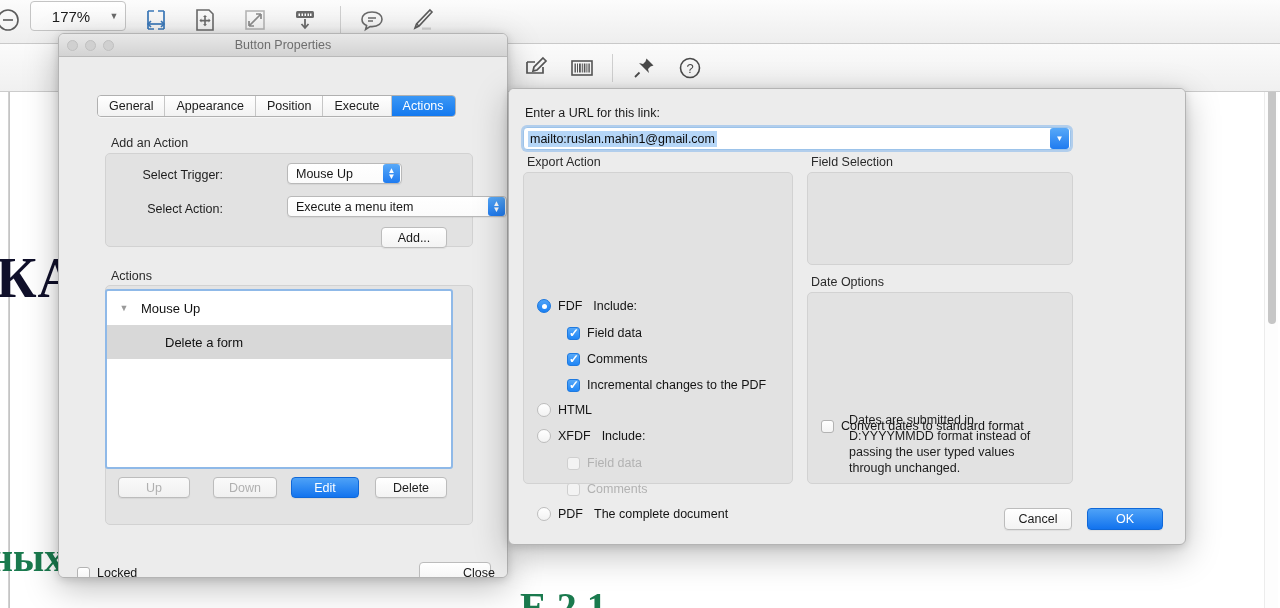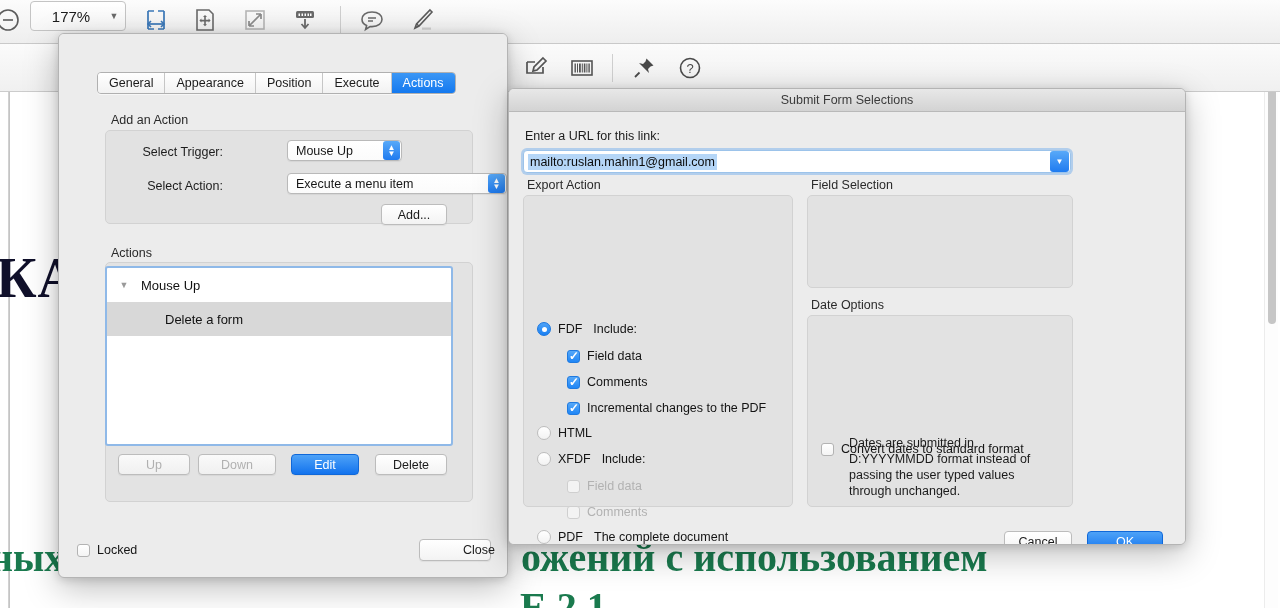--- a/index.html
+++ b/index.html
@@ -249,21 +249,20 @@
 
 <div id="root">
 
   <div class="pdf-page"></div>
   <div class="page-edge-left"></div>
 
   <div class="doc-line-black" style="left:-4px; top:246px; font-size:56px; letter-spacing:1px;">КА</div>
 
   <div class="doc-text" style="left:-10px; top:534px; font-size:40px;">ных</div>
 
-  <div class="doc-text" style="left:521px; top:534px; font-size:40px;">ожений с использованием</div>
 
   <div class="doc-text" style="left:520px; top:583px; font-size:40px;">Е.2.1</div>
 
   <div class="vscroll">
     <div class="hscroll-top" style="right:0;top:0;width:14px;height:9px;background:#e9e9e9;"></div>
     <div class="vthumb"></div>
   </div>
 
   <div class="toolbar">
 
@@ -365,20 +364,28 @@
     </div>
     <div class="tb-icon" style="left:668px;top:4px;">
       <svg width="26" height="26" viewBox="0 0 26 26">
         <circle cx="13" cy="13" r="9.5" fill="none" stroke="#4a4a4a" stroke-width="1.6"></circle>
         <text x="13" y="18" font-size="13" text-anchor="middle" fill="#4a4a4a" font-family="Liberation Sans">?</text>
       </svg>
     </div>
   </div>
 
   <div class="dialog" id="btnprops">
+    <div class="titlebar">
+      <div class="lights">
+        <span class="light"></span>
+        <span class="light"></span>
+        <span class="light"></span>
+      </div>
+      <span class="title">Button Properties</span>
+    </div>
 
     <div class="bp-body">
 
       <div class="tabbar">
         <div class="tab">General</div>
         <div class="tab">Appearance</div>
         <div class="tab">Position</div>
         <div class="tab">Execute</div>
         <div class="tab sel">Actions</div>
       </div>
@@ -414,36 +421,33 @@
           <span class="disc">▼</span>
           <span>Mouse Up</span>
         </div>
         <div class="listrow sel">
           <span class="disc"></span>
           <span style="margin-left:24px;">Delete a form</span>
         </div>
       </div>
 
       <div class="btn disabled" style="left:59px; top:420px; width:72px;text-align:right;">Up</div>
-      <div class="btn disabled" style="left:139px; top:420px; width:78px;">Down</div>
+      <div class="btn disabled" style="left:154px; top:420px; width:64px;">Down</div>
       <div class="btn primary" style="left:232px; top:420px; width:68px;">Edit</div>
       <div class="btn" style="left:316px; top:420px; width:72px;">Delete</div>
 
       <div class="optrow" style="left:18px; top:509px;">
         <span class="cb"></span>
         <span>Locked</span>
       </div>
       <div class="btn" style="left:360px; top:505px; width:72px; height:22px;padding-left:48px;">Close</div>
     </div>
   </div>
 
   <div class="dialog" id="submitdlg">
-    <div class="titlebar active">
-      <span class="title">Submit Form Selections</span>
-    </div>
 
     <div class="sf-body">
 
       <div class="helptext" style="left:16px; top:16px;">Enter a URL for this link:</div>
 
       <div class="urlfield" style="left:14px; top:38px; width:548px;">
         <span class="sel">mailto:ruslan.mahin1@gmail.com</span>
         <span class="arrow">▼</span>
       </div>
 

